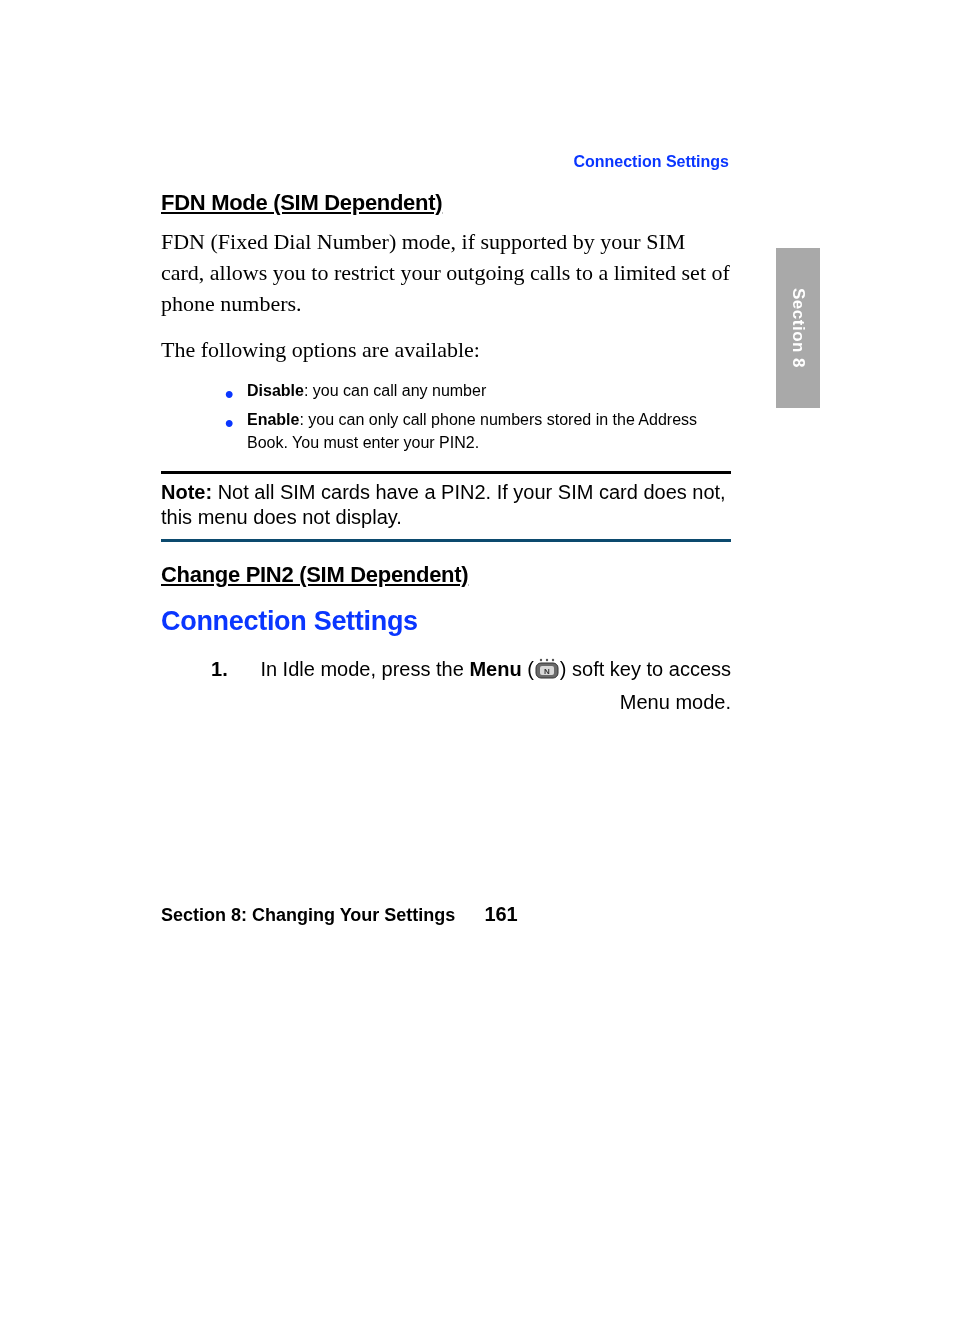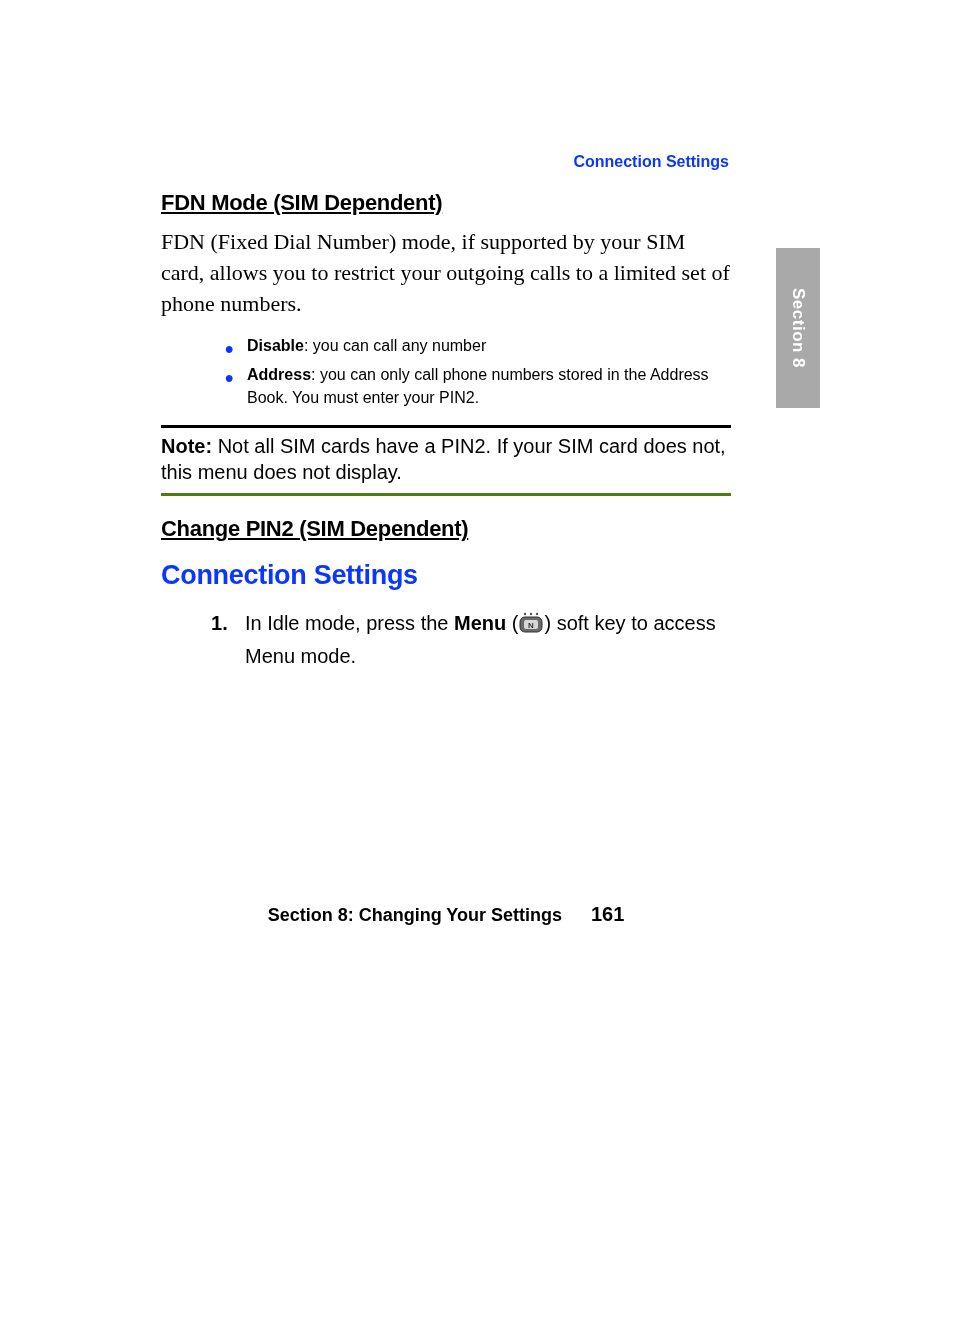--- a/index.html
+++ b/index.html
@@ -84,21 +84,21 @@
     position: absolute;
     left: 0;
     top: -2px;
     color: #0a36ff;
     font-size: 24px;
     font-weight: bold;
   }
   .bold-sans { font-weight: bold; }
   .note-box {
     border-top: 3px solid #000;
-    border-bottom: 3px solid #4d7c0f;
+    border-bottom: 3px solid #0c4a6e;
     padding: 6px 0 8px 0;
     margin: 6px 0 20px 0;
   }
   .note-box p {
     font-family: Arial, Helvetica, sans-serif;
     font-size: 20px;
     line-height: 1.28;
     margin: 0;
   }
   h2.section {
@@ -116,37 +116,38 @@
     margin: 18px 0 0 0;
     padding: 0 0 0 50px;
   }
   ol.steps li {
     counter-increment: step;
     font-family: Arial, Helvetica, sans-serif;
     font-size: 20px;
     line-height: 1.45;
     padding-left: 34px;
     position: relative;
+    text-align: right;
   }
   ol.steps li::before {
     content: counter(step) ".";
     position: absolute;
     left: 0;
     font-weight: bold;
   }
   .key-icon {
     display: inline-block;
     vertical-align: -4px;
   }
   .footer {
     position: absolute;
     bottom: 186px;
     left: 161px;
     width: 570px;
-    text-align: center;
+    text-align: left;
     font-family: Arial, Helvetica, sans-serif;
     font-size: 18px;
     font-weight: bold;
   }
   .footer .pnum {
     display: inline-block;
     margin-left: 24px;
     font-weight: bold;
     font-size: 20px;
   }
@@ -159,27 +160,28 @@
   <div class="header-link">Connection Settings</div>
 
   <div class="side-tab">
     <span>Section 8</span>
   </div>
 
   <div class="content">
 
     <h3 class="subhead">FDN Mode (SIM Dependent)</h3>
     <p class="body">FDN (Fixed Dial Number) mode, if supported by your SIM card, allows you to restrict your outgoing calls to a limited set of phone numbers.</p>
+    <p class="body">The following options are available:</p>
 
     <ul class="opts">
       <li>
         <span class="bold-sans">Disable</span><span>: you can call any number</span>
       </li>
       <li>
-        <span class="bold-sans">Address</span><span>: you can only call phone numbers stored in the Address Book. You must enter your PIN2.</span>
+        <span class="bold-sans">Enable</span><span>: you can only call phone numbers stored in the Address Book. You must enter your PIN2.</span>
       </li>
     </ul>
 
     <div class="note-box">
       <p><b>Note:</b><span> Not all SIM cards have a PIN2. If your SIM card does not, this menu does not display.</span></p>
     </div>
 
     <h3 class="subhead">Change PIN2 (SIM Dependent)</h3>
 
     <h2 class="section">Connection Settings</h2>

